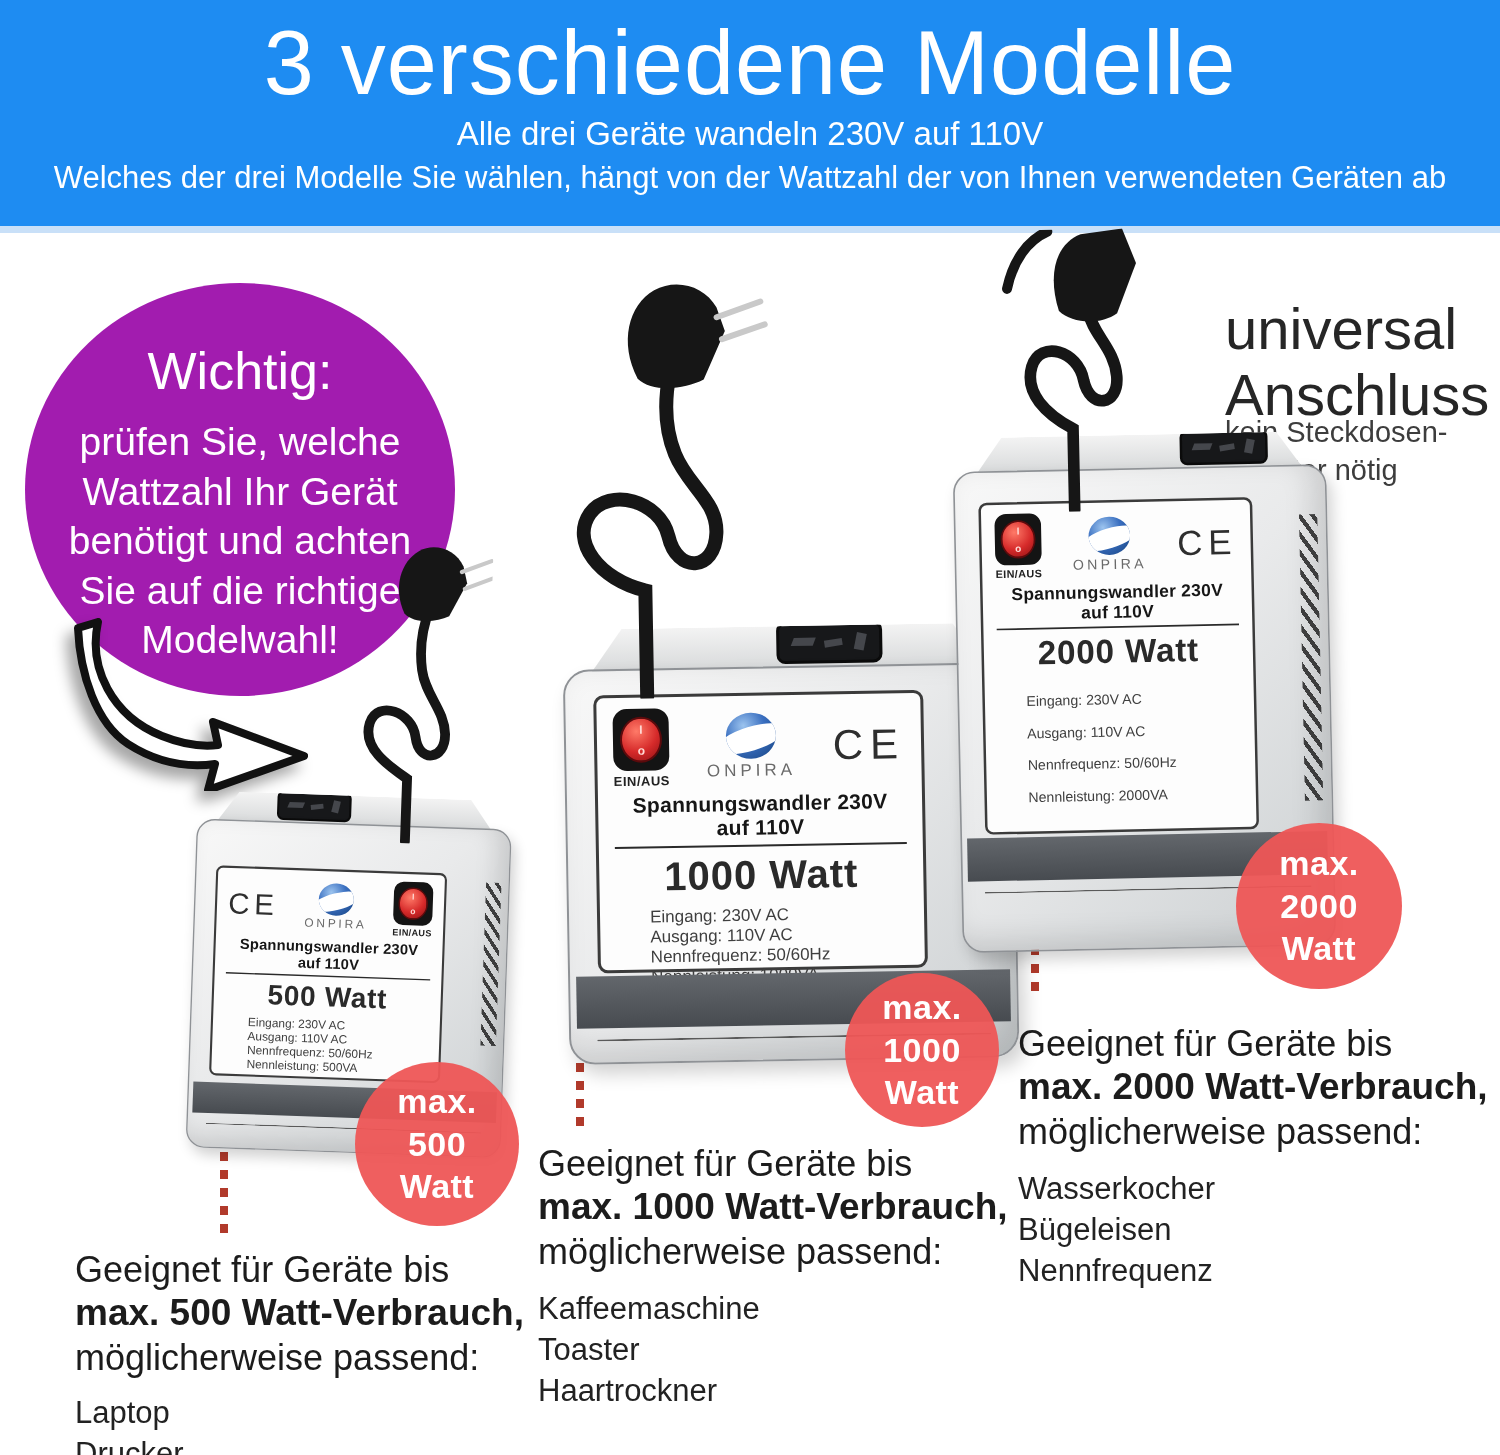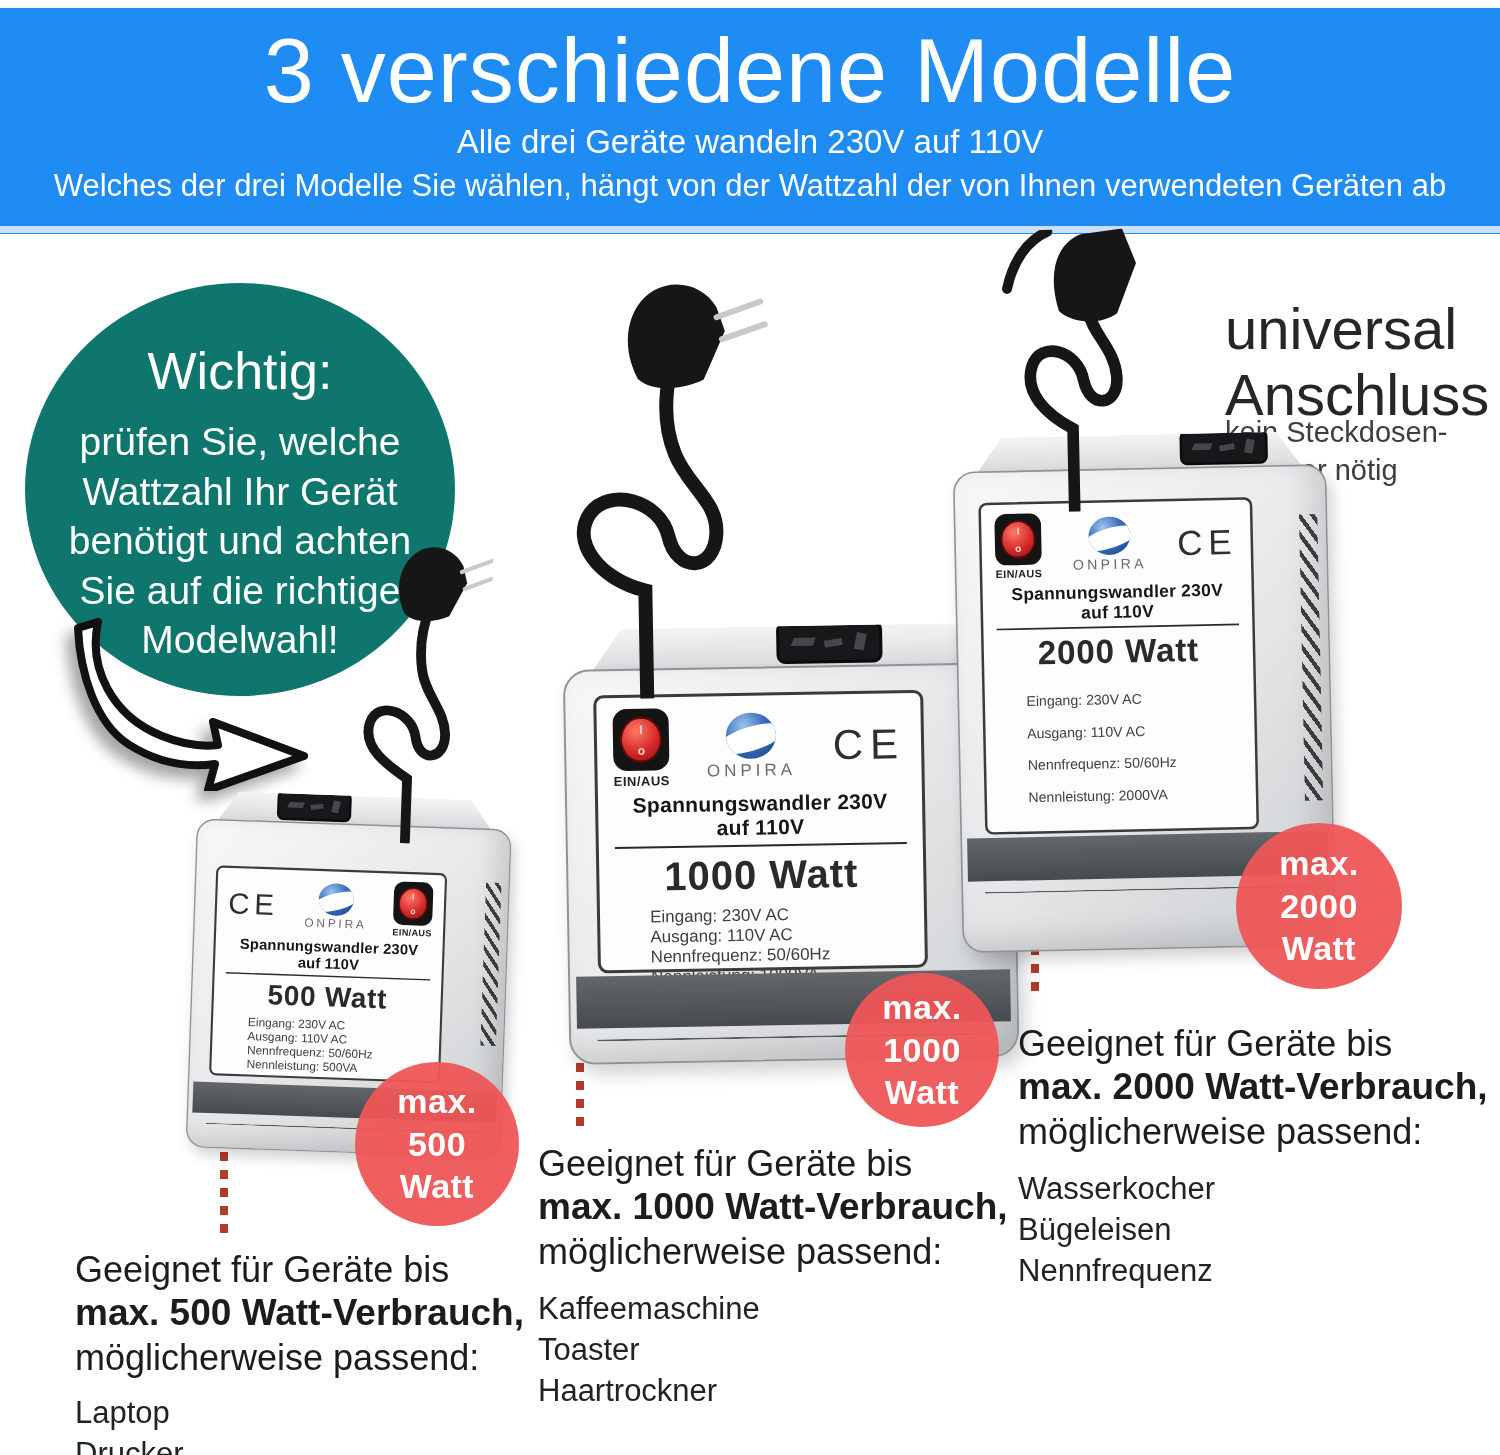--- a/index.html
+++ b/index.html
@@ -1,29 +1,29 @@
 <!DOCTYPE html>
 <html><head>
 <meta charset="utf-8">
 <style>
   html,body{margin:0;padding:0;background:#fff;}
   #canvas{position:relative;width:1500px;height:1455px;overflow:hidden;background:#fff;
           font-family:"Liberation Sans",sans-serif;color:#1c1c1c;}
   [data-interactable]{box-sizing:border-box;}
 
   
-  .banner{position:absolute;left:0;top:8px;width:1500px;height:226px;background:#1e8cf2;z-index:2;text-align:center;}
+  .banner{position:absolute;left:0;top:0;width:1500px;height:226px;background:#1e8cf2;z-index:2;text-align:center;}
   .banner-strip{position:absolute;left:0;top:226px;width:1500px;height:7px;background:#c9e0f8;z-index:2;}
   .banner-title{margin:0;padding-top:16px;font-size:90px;font-weight:normal;color:#fff;letter-spacing:1px;line-height:1.05;}
   .banner-sub{margin:4px 0 0;font-size:33px;color:#fff;white-space:nowrap;}
   .banner-sub2{margin:7px 0 13px;font-size:31px;color:#fff;white-space:nowrap;}
 
   
   .alert{position:absolute;left:25px;top:283px;width:430px;height:413px;border-radius:50%;
-         background:#0f766e;z-index:3;text-align:center;color:#fff;}
+         background:#a21caf;z-index:3;text-align:center;color:#fff;}
   .alert-heading{margin:0;padding-top:58px;font-size:52px;font-weight:normal;}
   .alert-body{margin:16px auto 0;width:372px;font-size:39px;line-height:1.27;}
 
   
   .arrow{position:absolute;left:68px;top:616px;z-index:4;filter:drop-shadow(-8px 10px 7px rgba(0,0,0,.35));}
 
   
   .uni{position:absolute;left:1225px;top:296px;font-size:58px;line-height:1.14;color:#262626;z-index:1;}
   .uni-note{position:absolute;left:1225px;top:414px;font-size:29px;line-height:1.3;color:#3d3d3d;z-index:1;}
 

